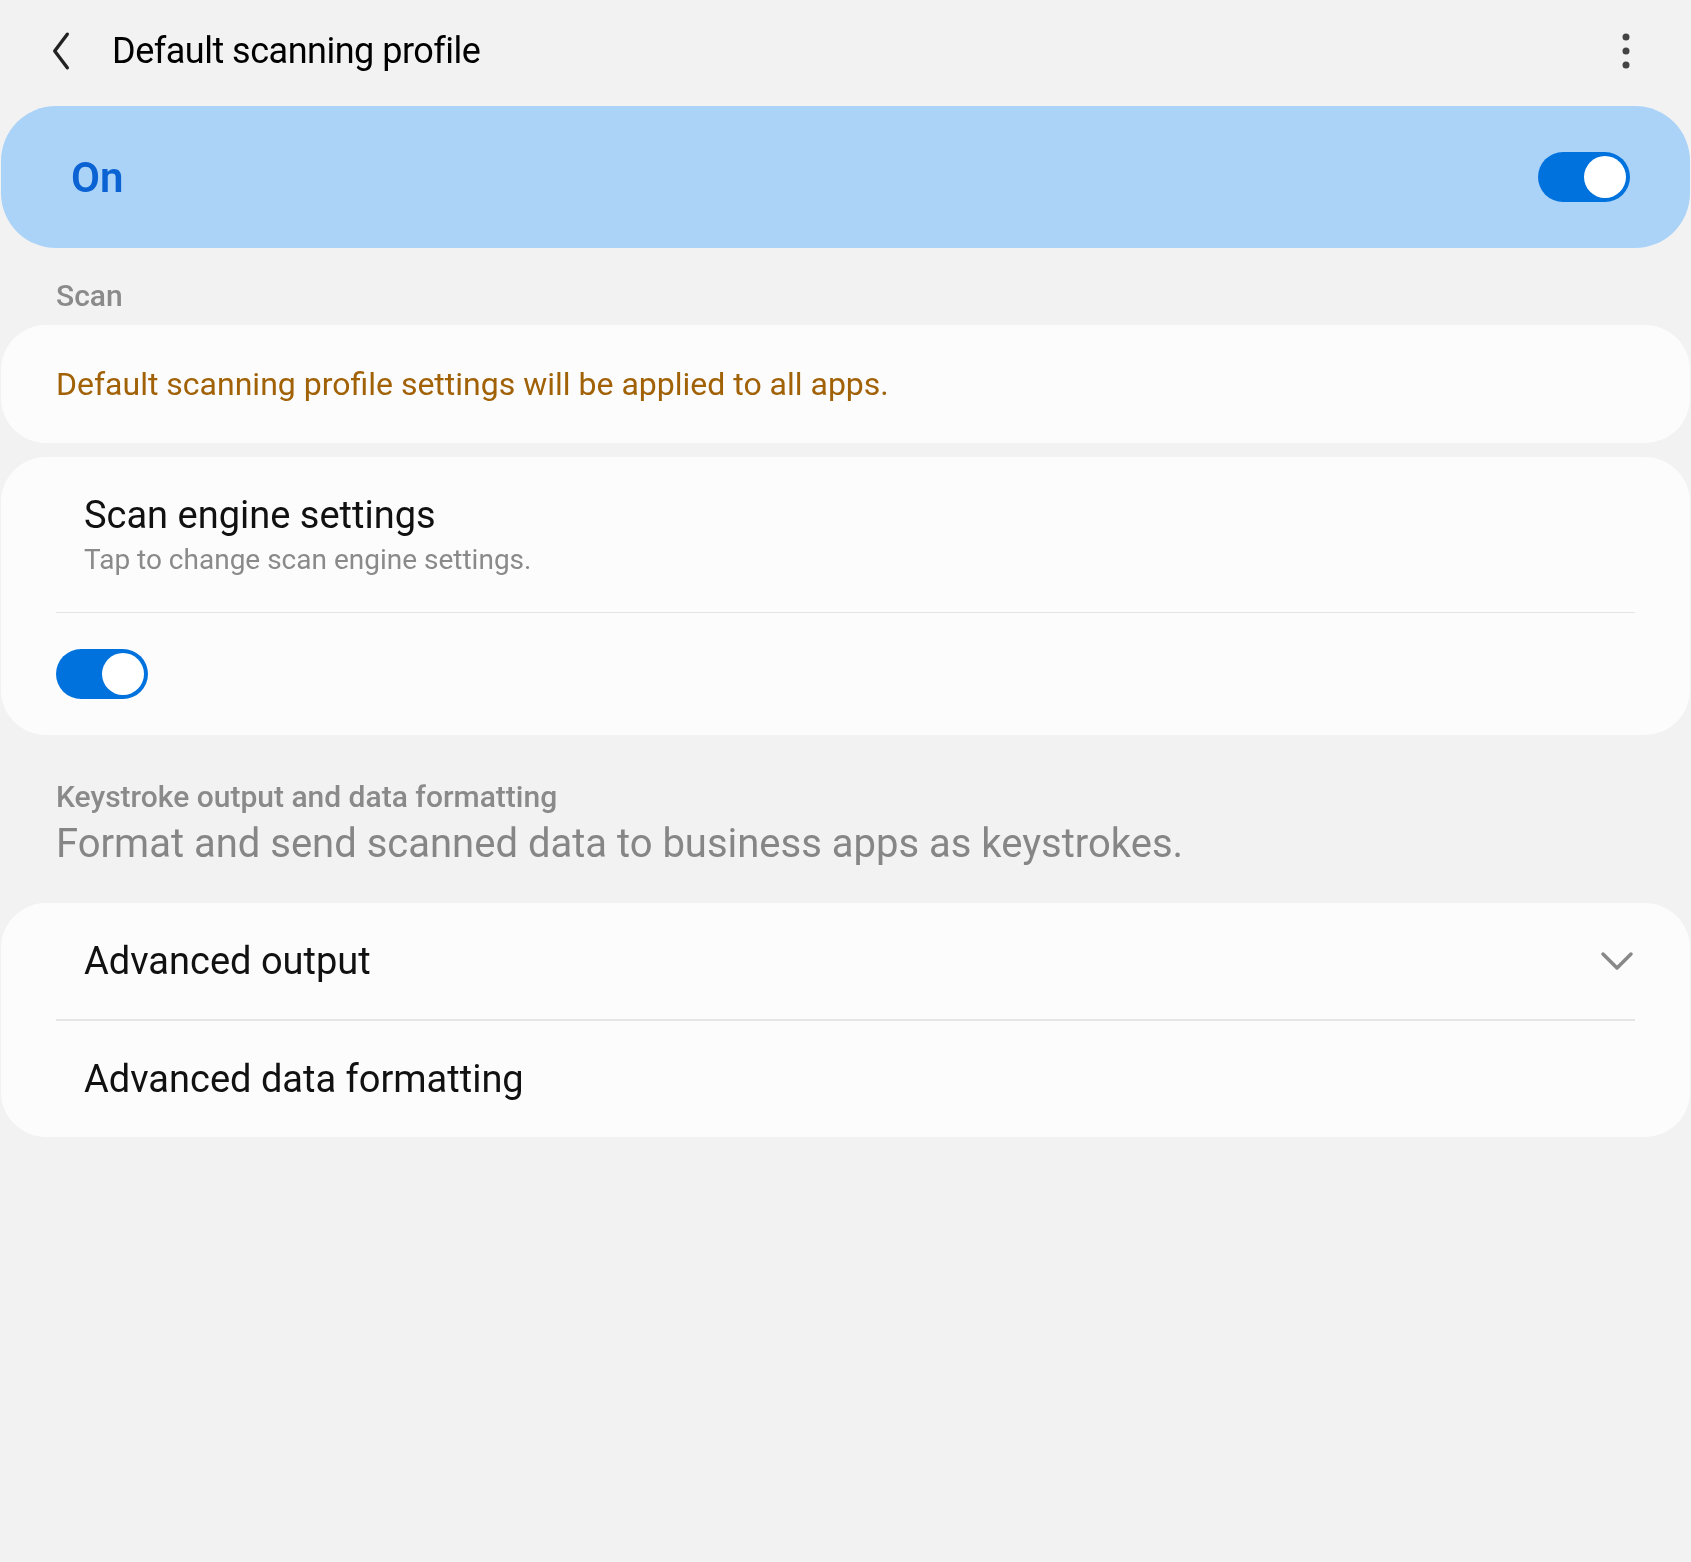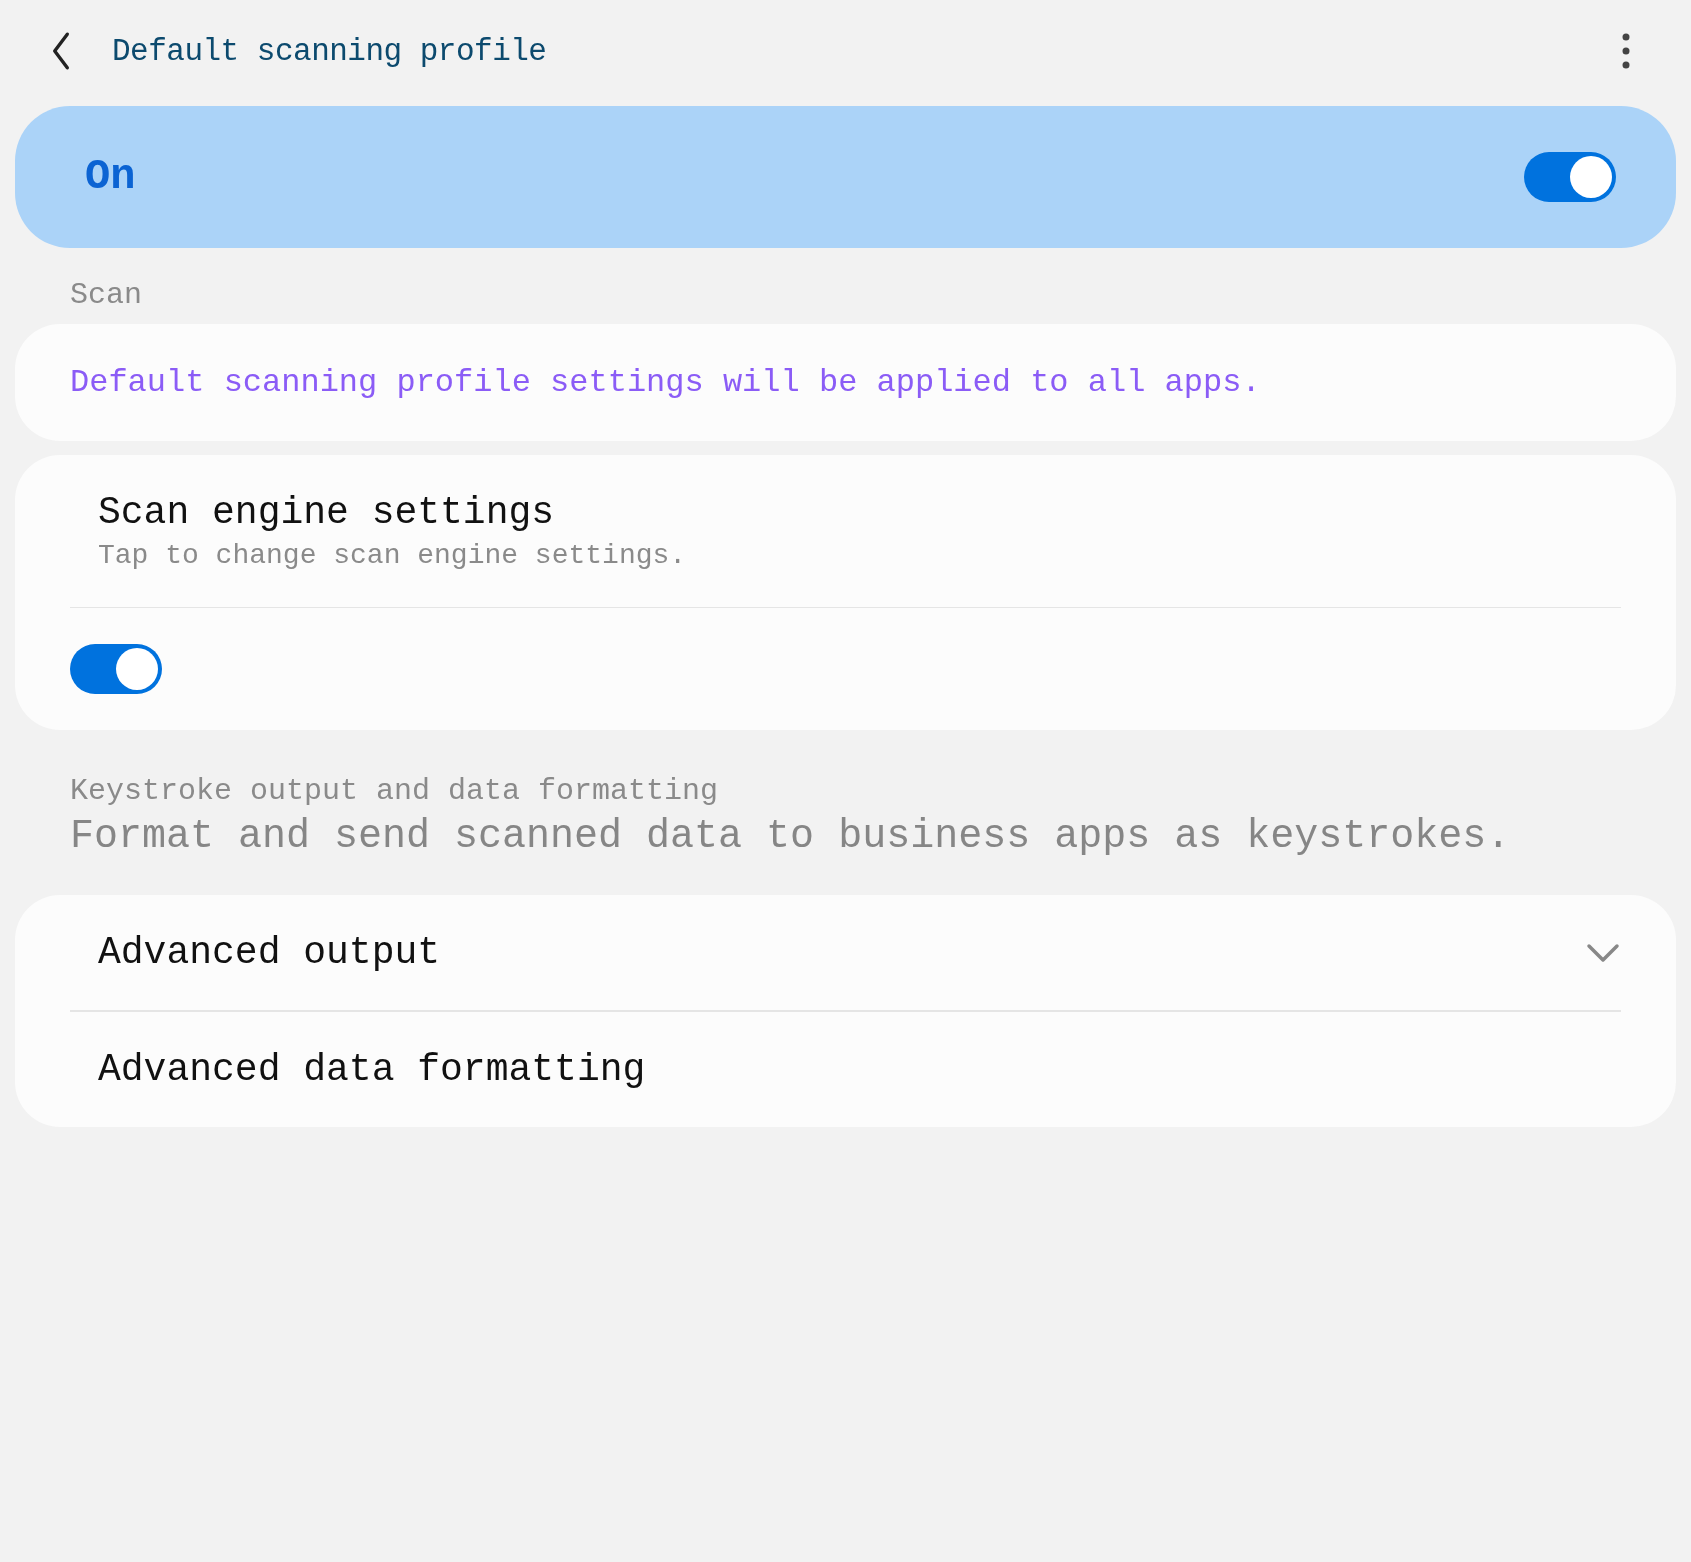--- a/index.html
+++ b/index.html
@@ -25,41 +25,39 @@
     display: flex;
     align-items: center;
     justify-content: center;
     margin-right: 30px;
   }
   .back-icon svg {
     width: 26px;
     height: 42px;
   }
   .page-title {
-    font-size: 31px;
+    font-size: 36px;
     font-weight: 400;
-    color: #0c4a6e;
+    color: #000000;
     flex: 1;
     letter-spacing: -0.5px;
-    font-family: Liberation Mono, monospace;
   }
   .more-icon {
     width: 40px;
     height: 40px;
     display: flex;
     align-items: center;
     justify-content: center;
   }
   .more-icon svg {
     width: 10px;
     height: 40px;
   }
   .main {
-    padding: 0 15px;
-    font-family: Liberation Mono, monospace;
+    padding: 0 1px;
   }
   .toggle-card {
     background: #abd3f8;
     border-radius: 55px;
     padding: 46px 60px 46px 70px;
     display: flex;
     align-items: center;
     justify-content: space-between;
     margin-top: 4px;
   }
@@ -111,21 +109,21 @@
   .card-row {
     padding: 36px 55px;
     display: flex;
     align-items: center;
   }
   .card-row.info {
     padding: 40px 55px;
   }
   .info-text {
     font-size: 32px;
-    color: #8b5cf6;
+    color: #a16207;
   }
   .divider {
     height: 1px;
     background: #e5e5e5;
     margin: 0 55px;
   }
   .row-main {
     flex: 1;
     margin-left: 28px;
   }

